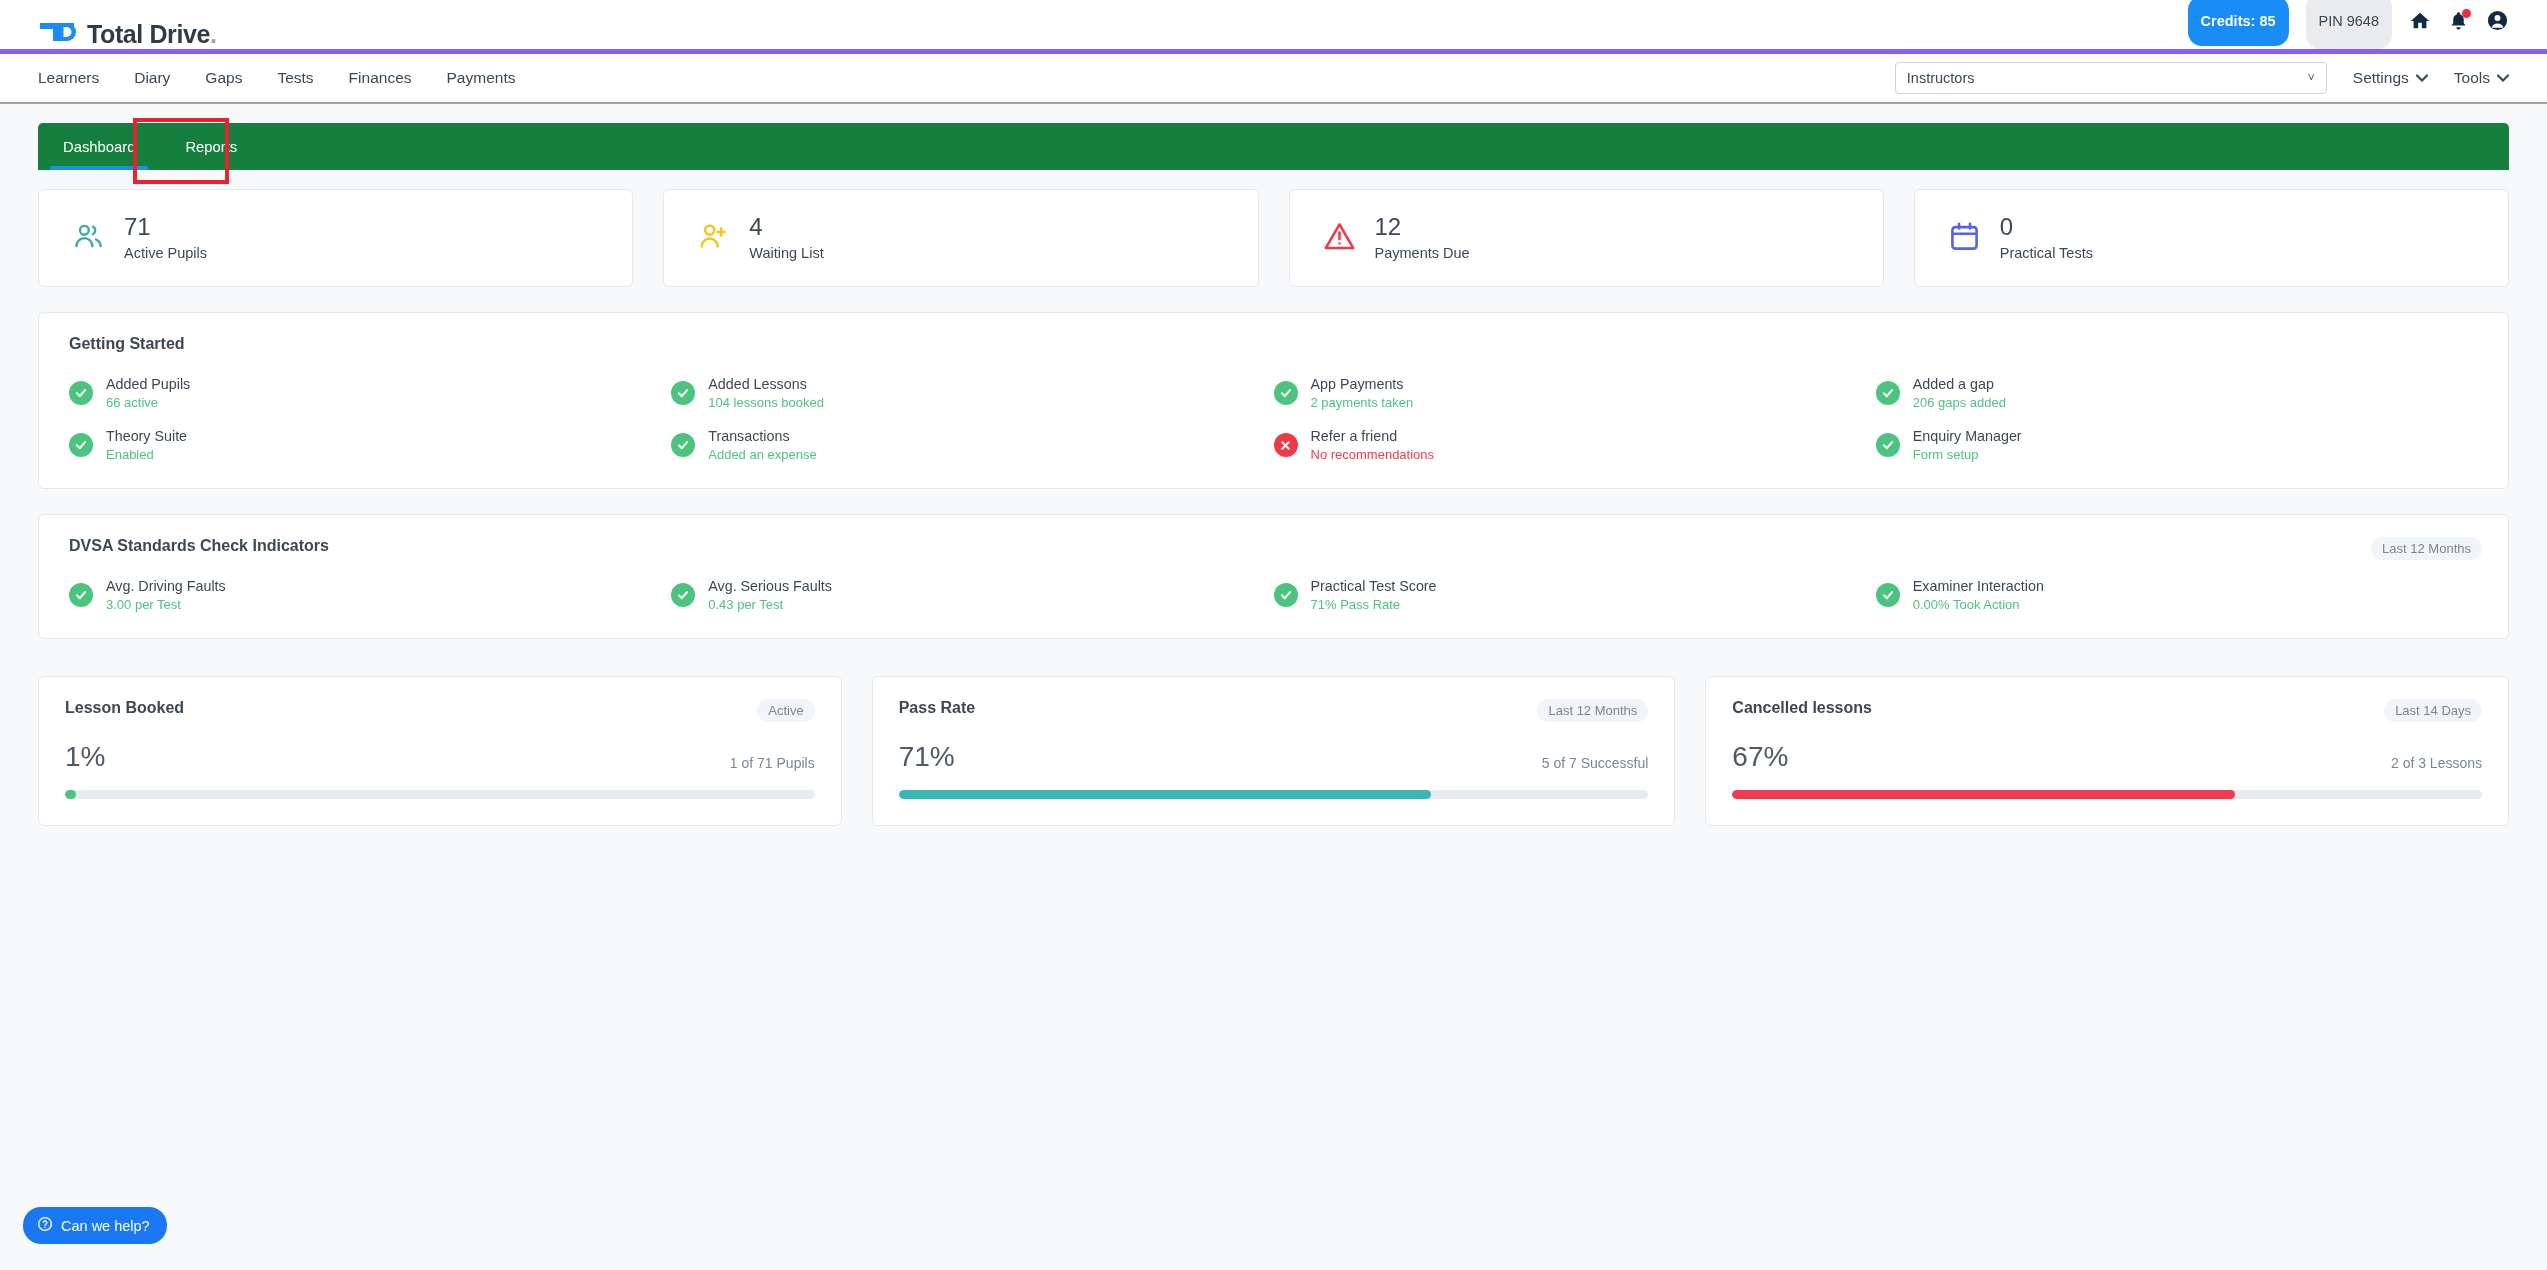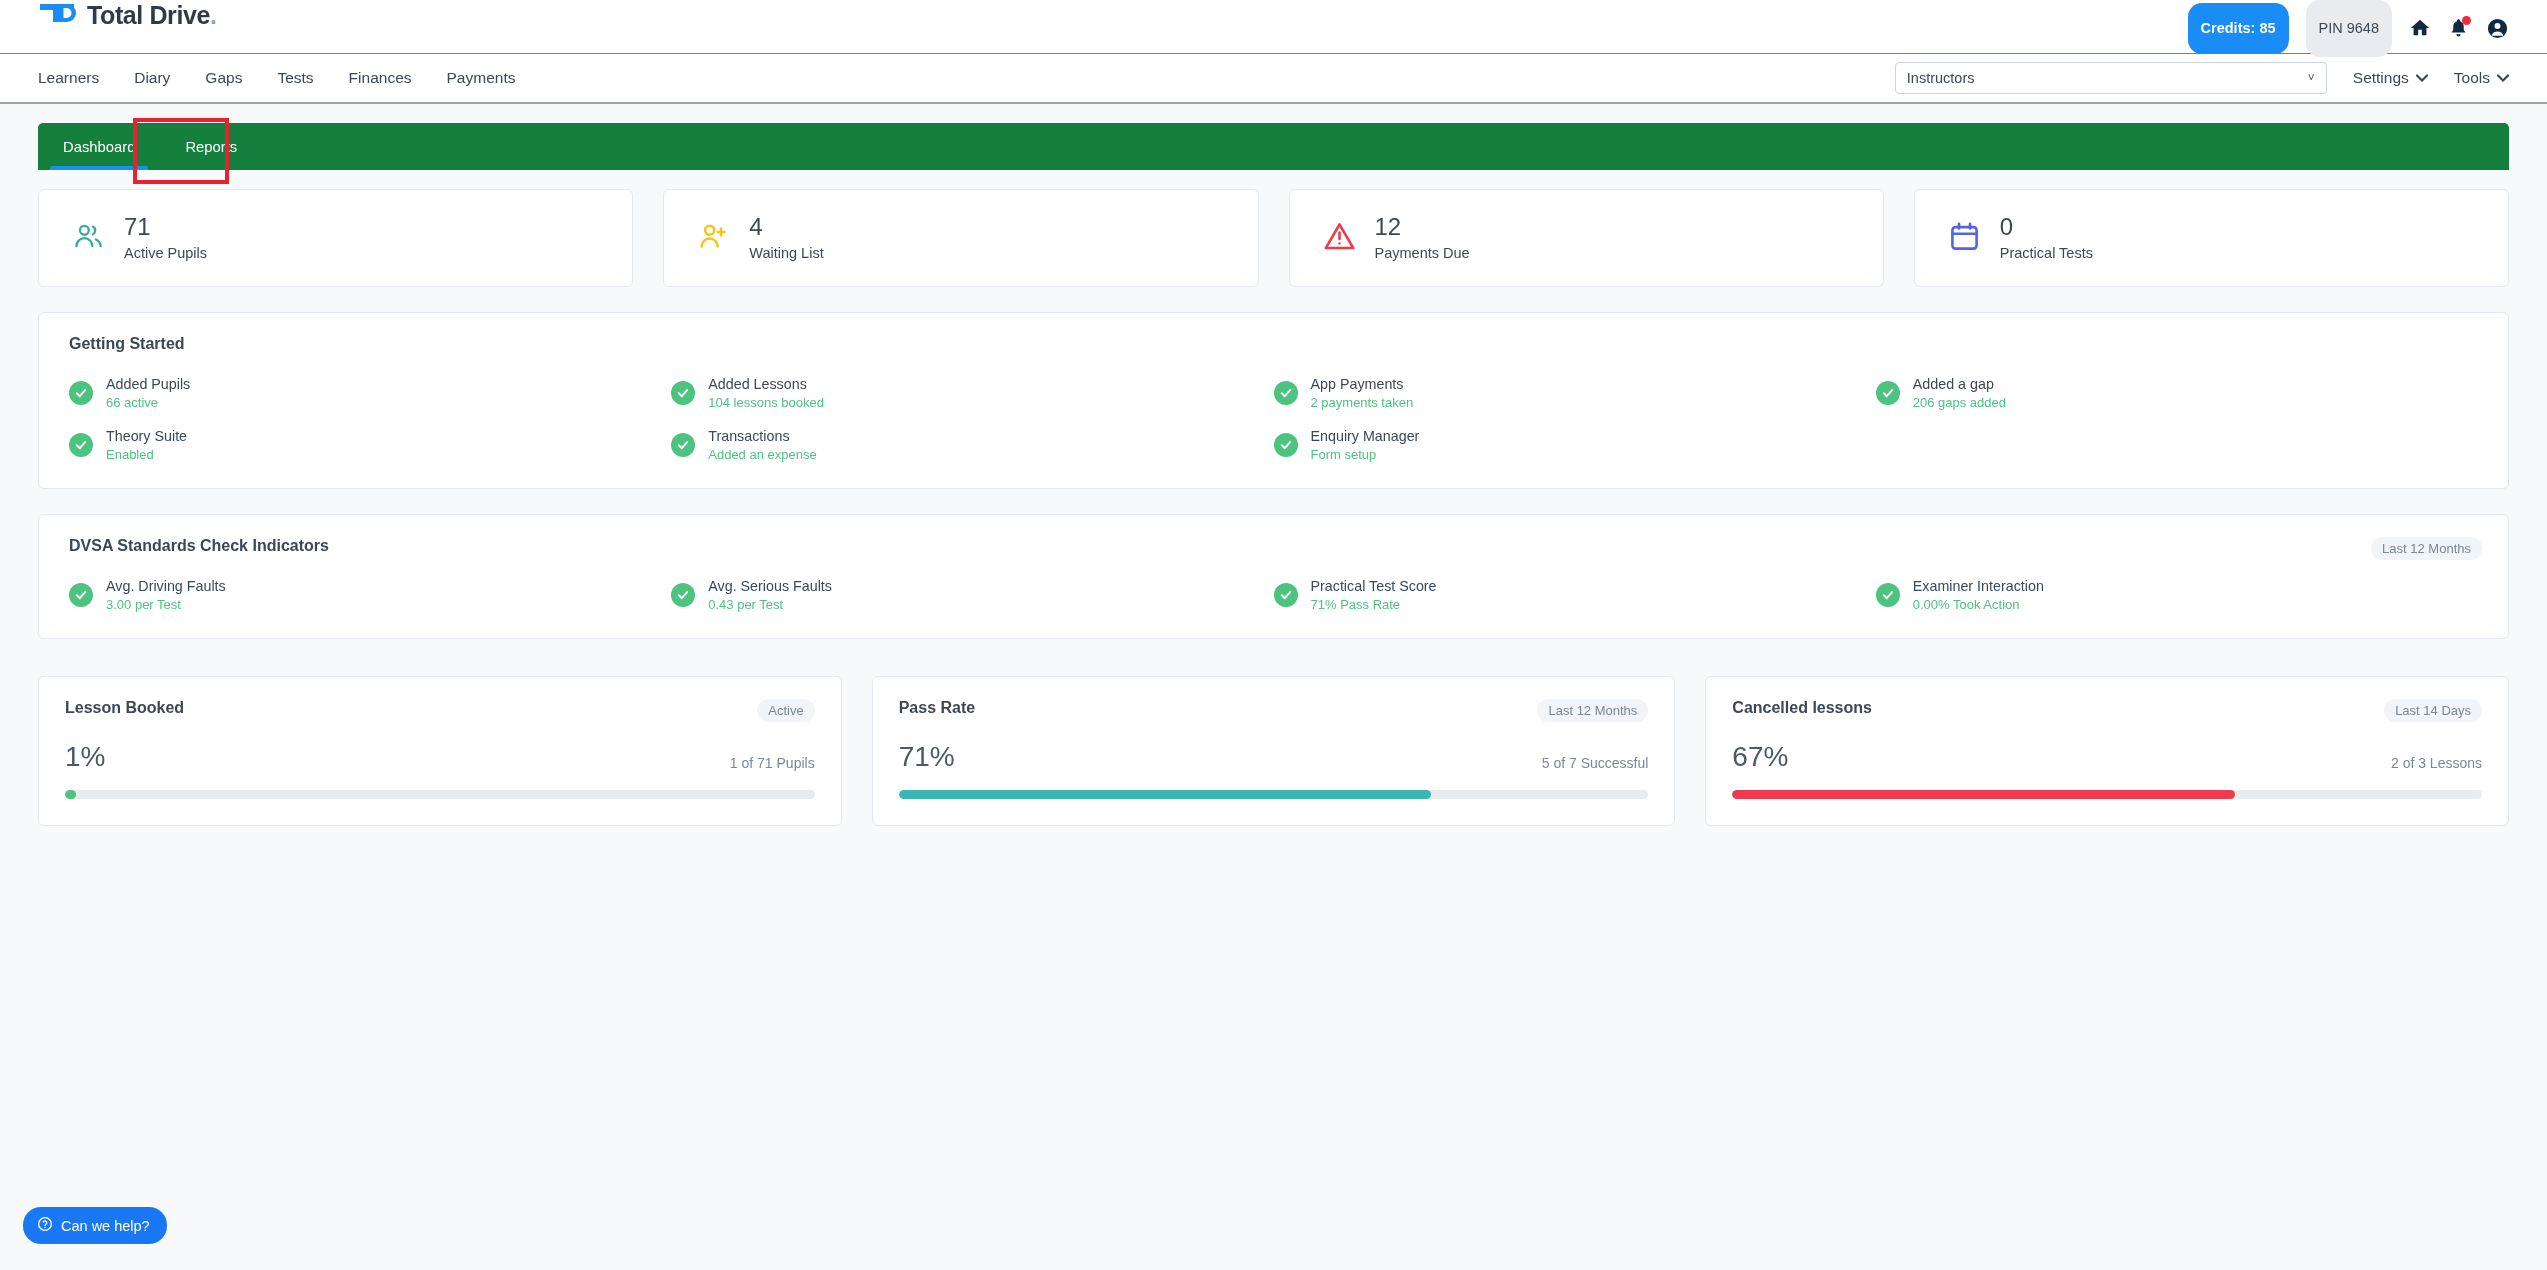--- a/index.html
+++ b/index.html
@@ -9,23 +9,23 @@
     background: #f7f9fb;
     font-family: "Liberation Sans", sans-serif;
     overflow: hidden;
   }
 
   
   .topbar {
     height: 54px;
     background: #ffffff;
     display: flex;
-    align-items: flex-start;
+    align-items: flex-end;
     padding: 0 38px;
-    border-bottom: 1px solid #8b5cf6;
+    border-bottom: 5px solid #8b5cf6;
   }
   .brand { display: flex; align-items: center; gap: 9px; }
   .brand-mark { display: block; }
   .brand-text {
     font-size: 25px;
     font-weight: bold;
     color: #303b49;
     letter-spacing: -0.4px;
   }
   .brand-dot { color: #9aa5b1; }
@@ -445,20 +445,31 @@
             <svg width="14" height="14" viewBox="0 0 24 24" fill="none" stroke="#fff" stroke-width="3.4" stroke-linecap="round" stroke-linejoin="round">
               <path d="M5 12.5 L10 17.5 L19 7"></path>
             </svg>
           </span>
           <div class="check-text">
             <span class="check-title">Transactions</span>
             <span class="check-sub sub-ok">Added an expense</span>
           </div>
         </div>
         <div class="check-item">
+          <span class="badge-icon badge-bad">
+            <svg width="13" height="13" viewBox="0 0 24 24" fill="none" stroke="#fff" stroke-width="3.4" stroke-linecap="round">
+              <path d="M6 6 L18 18 M18 6 L6 18"></path>
+            </svg>
+          </span>
+          <div class="check-text">
+            <span class="check-title">Refer a friend</span>
+            <span class="check-sub sub-bad">No recommendations</span>
+          </div>
+        </div>
+        <div class="check-item">
           <span class="badge-icon badge-ok">
             <svg width="14" height="14" viewBox="0 0 24 24" fill="none" stroke="#fff" stroke-width="3.4" stroke-linecap="round" stroke-linejoin="round">
               <path d="M5 12.5 L10 17.5 L19 7"></path>
             </svg>
           </span>
           <div class="check-text">
             <span class="check-title">Enquiry Manager</span>
             <span class="check-sub sub-ok">Form setup</span>
           </div>
         </div>

